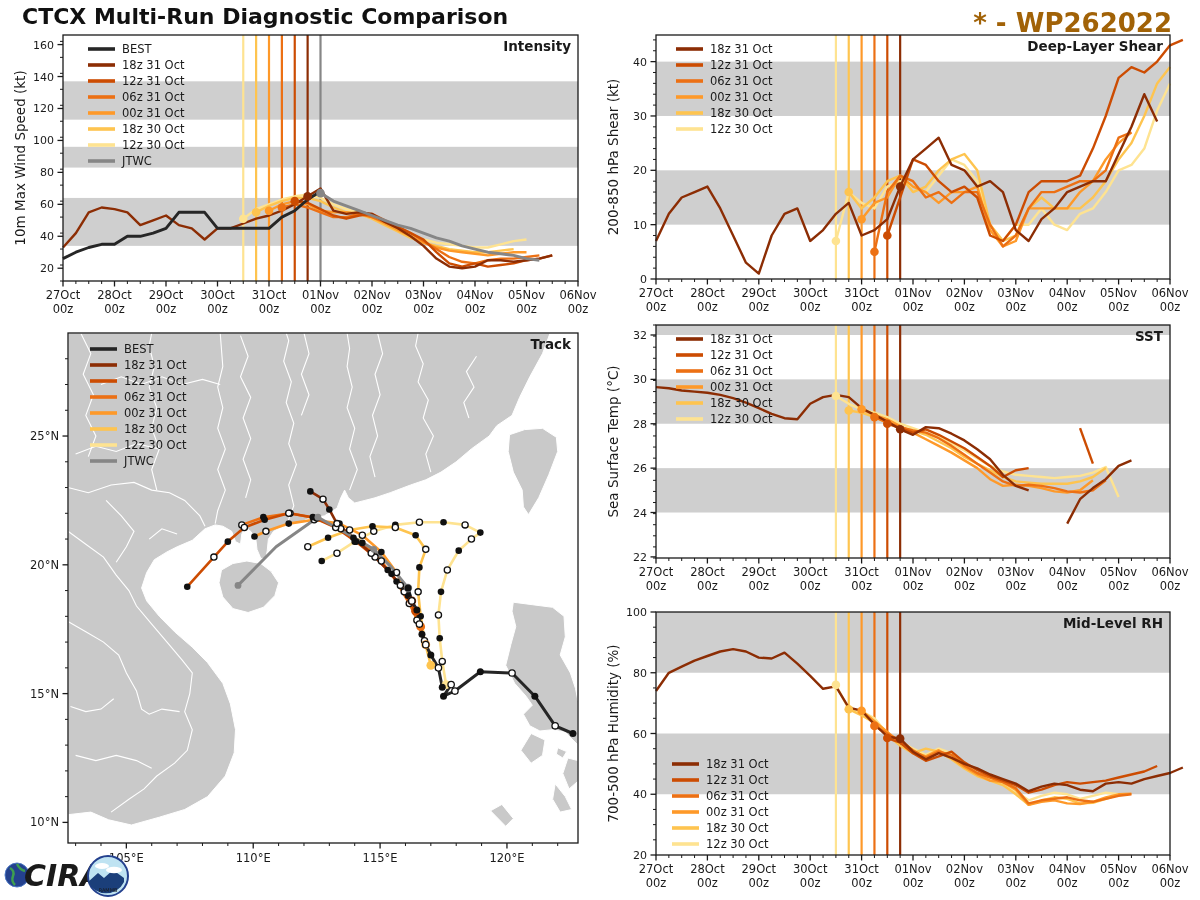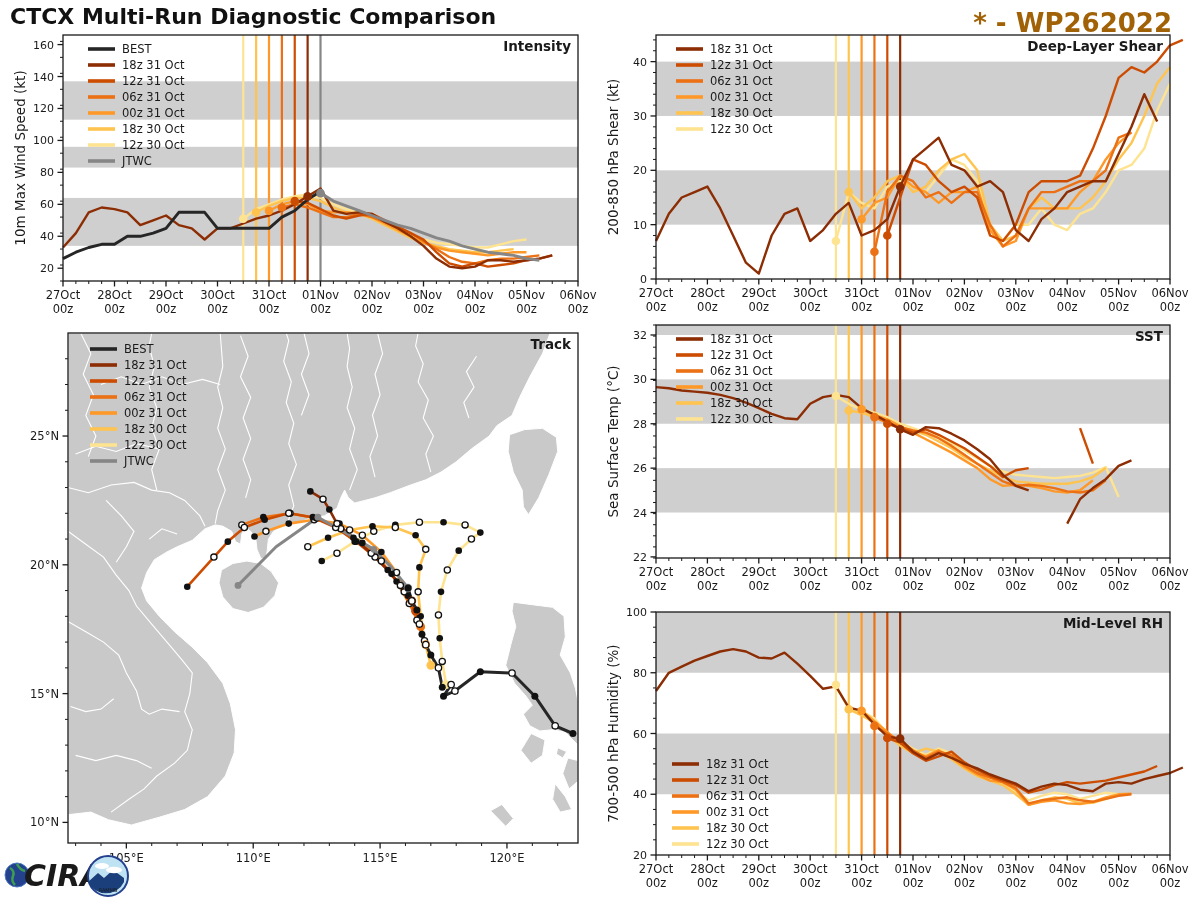--- a/index.html
+++ b/index.html
@@ -1,18 +1,18 @@
 <!DOCTYPE html>
 <html><head>
 <meta charset="utf-8">
 <style>
   html,body{margin:0;padding:0;background:#fff;}
   #app{position:relative;width:1200px;height:900px;background:#ffffff;
        font-family:"DejaVu Sans","Liberation Sans",sans-serif;overflow:hidden;}
-  .hdr-title{position:absolute;left:10px;top:4px;font-size:22px;font-weight:bold;color:#111;text-align:center;}
+  .hdr-title{position:absolute;left:22px;top:4px;font-size:22px;font-weight:bold;color:#111;text-align:center;}
   .hdr-storm{position:absolute;right:28px;top:8px;font-size:26px;font-weight:bold;color:#a16207;}
   .panel{position:absolute;}
   svg{overflow:visible;display:block;}
   text{fill:#1a1a1a;}
   .logo{position:absolute;left:4px;top:848px;width:130px;height:50px;}
 </style>
 </head>
 <body>
 <div id="app">
 

